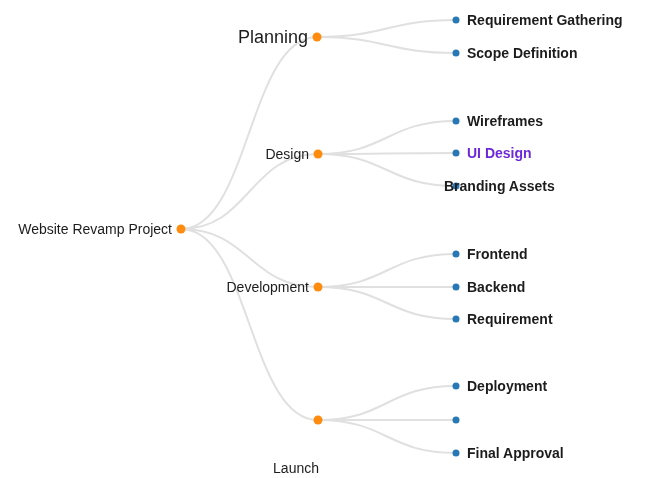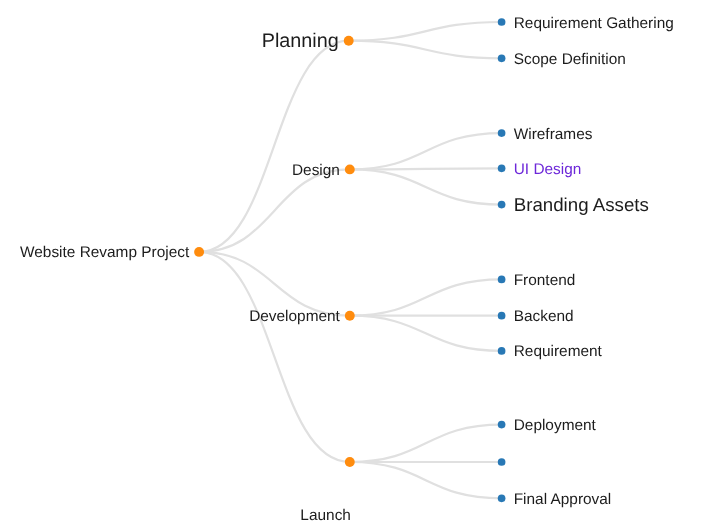--- a/index.html
+++ b/index.html
@@ -23,21 +23,21 @@
   .node-label {
     position: absolute;
     transform: translateY(-50%);
     font-size: 14px;
     color: #1c1c1c;
     white-space: nowrap;
     line-height: 1;
     cursor: pointer;
   }
   .node-label.side-left { text-align: right; }
-  .node-label.side-right { text-align: left; }
+  .node-label.side-right { text-align: left; font-weight: bold; }
 </style>
 </head>
 <body>
 
 <div id="stage" style="width: 654px; height: 478px; background: rgb(255, 255, 255);">
   <svg id="links-svg" width="654" height="478" viewBox="0 0 654 478">
       <path d="M181,229 C249,229 249,37 317,37" fill="none" stroke="#e0e0e0" stroke-width="2"></path>
       <path d="M181,229 C249.5,229 249.5,154 318,154" fill="none" stroke="#e0e0e0" stroke-width="2"></path>
       <path d="M181,229 C249.5,229 249.5,287 318,287" fill="none" stroke="#e0e0e0" stroke-width="2"></path>
       <path d="M181,229 C249.5,229 249.5,420 318,420" fill="none" stroke="#e0e0e0" stroke-width="2"></path>
@@ -71,19 +71,19 @@
     </svg>
 <div class="node-label side-left" style="top: 229px; color: rgb(28, 28, 28); font-size: 14px; right: 482px;">Website Revamp Project</div>
     <div class="node-label side-left" style="top: 37px; color: rgb(28, 28, 28); font-size: 18px; right: 346px;">Planning</div>
     <div class="node-label side-left" style="top: 154px; color: rgb(28, 28, 28); font-size: 14px; right: 345px;">Design</div>
     <div class="node-label side-left" style="top: 287px; color: rgb(28, 28, 28); font-size: 14px; right: 345px; margin-left: 36px;">Development</div>
     <div class="node-label side-left" style="top: 420px; color: rgb(28, 28, 28); font-size: 14px; right: 335px; margin-top: 48px;">Launch</div>
     <div class="node-label side-right" style="top: 20px; color: rgb(28, 28, 28); font-size: 14px; left: 467px;">Requirement Gathering</div>
     <div class="node-label side-right" style="top: 53px; color: rgb(28, 28, 28); font-size: 14px; left: 467px;">Scope Definition</div>
     <div class="node-label side-right" style="top: 121px; color: rgb(28, 28, 28); font-size: 14px; left: 467px;">Wireframes</div>
     <div class="node-label side-right" style="top: 153px; color: #6d28d9; font-size: 14px; left: 467px;">UI Design</div>
-    <div class="node-label side-right" style="top: 186px; color: rgb(28, 28, 28); font-size: 17px; left: 467px;">Branding Assets</div>
+    <div class="node-label side-right" style="top: 186px; color: rgb(28, 28, 28); font-size: 14px; left: 444px;">Branding Assets</div>
     <div class="node-label side-right" style="top: 254px; color: rgb(28, 28, 28); font-size: 14px; left: 467px;">Frontend</div>
     <div class="node-label side-right" style="top: 287px; color: rgb(28, 28, 28); font-size: 14px; left: 467px;">Backend</div>
     <div class="node-label side-right" style="top: 319px; color: rgb(28, 28, 28); font-size: 14px; left: 467px;">Requirement</div>
     <div class="node-label side-right" style="top: 386px; color: rgb(28, 28, 28); font-size: 14px; left: 467px;">Deployment</div>
     <div class="node-label side-right" style="top: 453px; color: rgb(28, 28, 28); font-size: 14px; left: 467px;">Final Approval</div>
   </div>
 
 </body></html>

